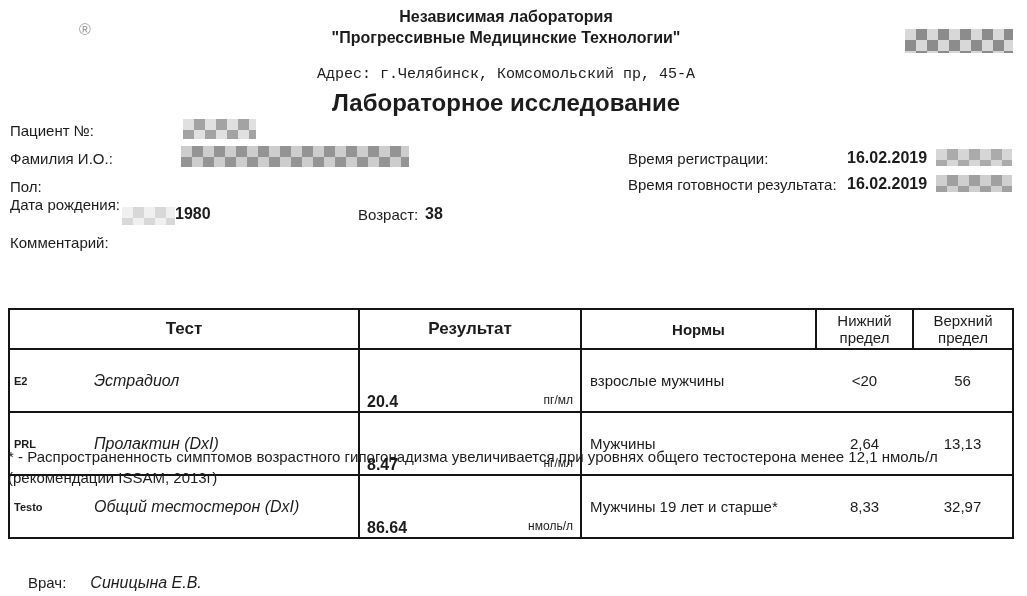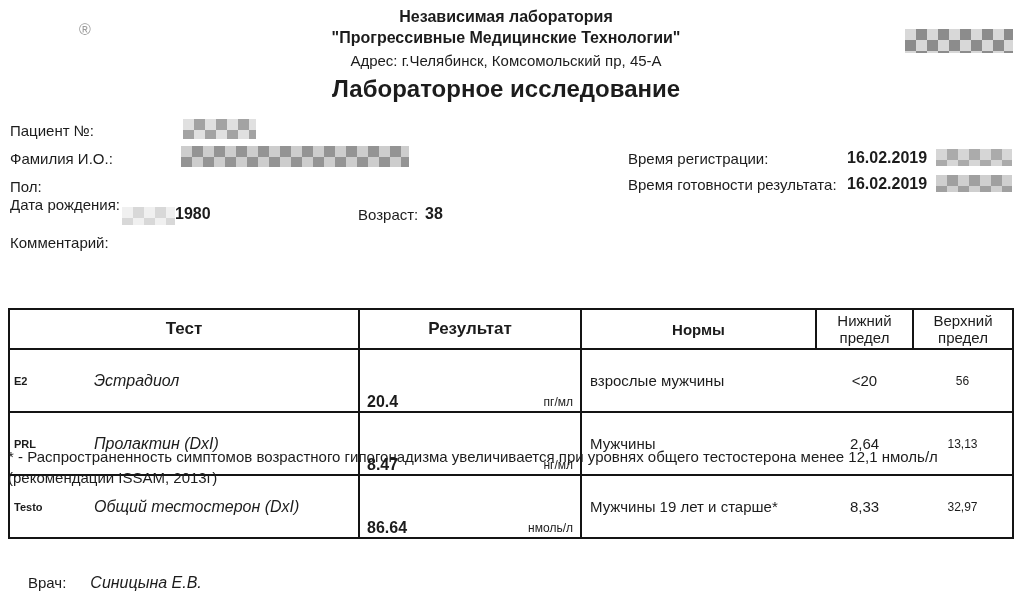--- a/index.html
+++ b/index.html
@@ -16,21 +16,21 @@
   
   .reg-mark {
     position: absolute; left: 79px; top: 21px;
     color: #9b9b9b; font-size: 16px;
   }
   .doc-header {
     position: absolute; left: 0; top: 6px; width: 1012px;
     text-align: center;
   }
   .lab-name { font-weight: bold; font-size: 16px; line-height: 21px; }
-  .lab-address { font-size: 15px; line-height: 22px; margin-top: 2px; }
+  .lab-address { font-size: 15px; line-height: 22px; margin-top: 16px; font-family: Liberation Mono, monospace; }
   .doc-title { font-weight: bold; font-size: 24px; line-height: 28px; margin-top: 3px; }
 
   
   .pix {
     position: absolute;
     background-image:
       linear-gradient(45deg, var(--a) 25%, transparent 25%, transparent 75%, var(--a) 75%),
       linear-gradient(45deg, var(--a) 25%, var(--b) 25%, var(--b) 75%, var(--a) 75%);
     background-size: 22px 22px;
     background-position: 0 0, 11px 11px;
@@ -55,26 +55,26 @@
   .results th { height: 37px; }
   .results td { height: 29px; }
   th.h-test, th.h-result { font-size: 17px; font-weight: bold; text-align: center; }
   th.h-norms { font-size: 15px; font-weight: bold; text-align: center; }
   th.h-limit { font-size: 15px; font-weight: normal; text-align: center; line-height: 17px; padding: 2px 6px; }
   td.c-test { padding: 0; }
   .test-cell { display: flex; align-items: center; }
   .t-code { width: 84px; padding-left: 4px; font-size: 11px; font-weight: bold; }
   .t-name { font-size: 16px; font-style: italic; }
   td.c-result { padding: 0 7px; }
-  .result-cell { display: flex; align-items: center; justify-content: space-between; margin-top: 43px; }
+  .result-cell { display: flex; align-items: flex-start; justify-content: space-between; margin-top: 43px; }
   .r-value { font-size: 16px; font-weight: bold; }
   .r-unit { font-size: 12px; }
   td.c-norm { font-size: 15px; padding-left: 8px; border-right: none; }
   td.c-lower { font-size: 15px; text-align: center; border-left: none; border-right: none; }
-  td.c-upper { font-size: 12px; text-align: center; border-left: none; }
+  td.c-upper { font-size: 15px; text-align: center; border-left: none; }
 
   
   .footnote {
     position: absolute; left: 8px; top: 446px; width: 1000px;
     font-size: 15px; line-height: 21px; white-space: pre-line;
   }
   .doctor {
     position: absolute; left: 28px; top: 574px; font-size: 15px;
   }
   .doctor-name { font-style: italic; font-size: 16px; margin-left: 24px; }

